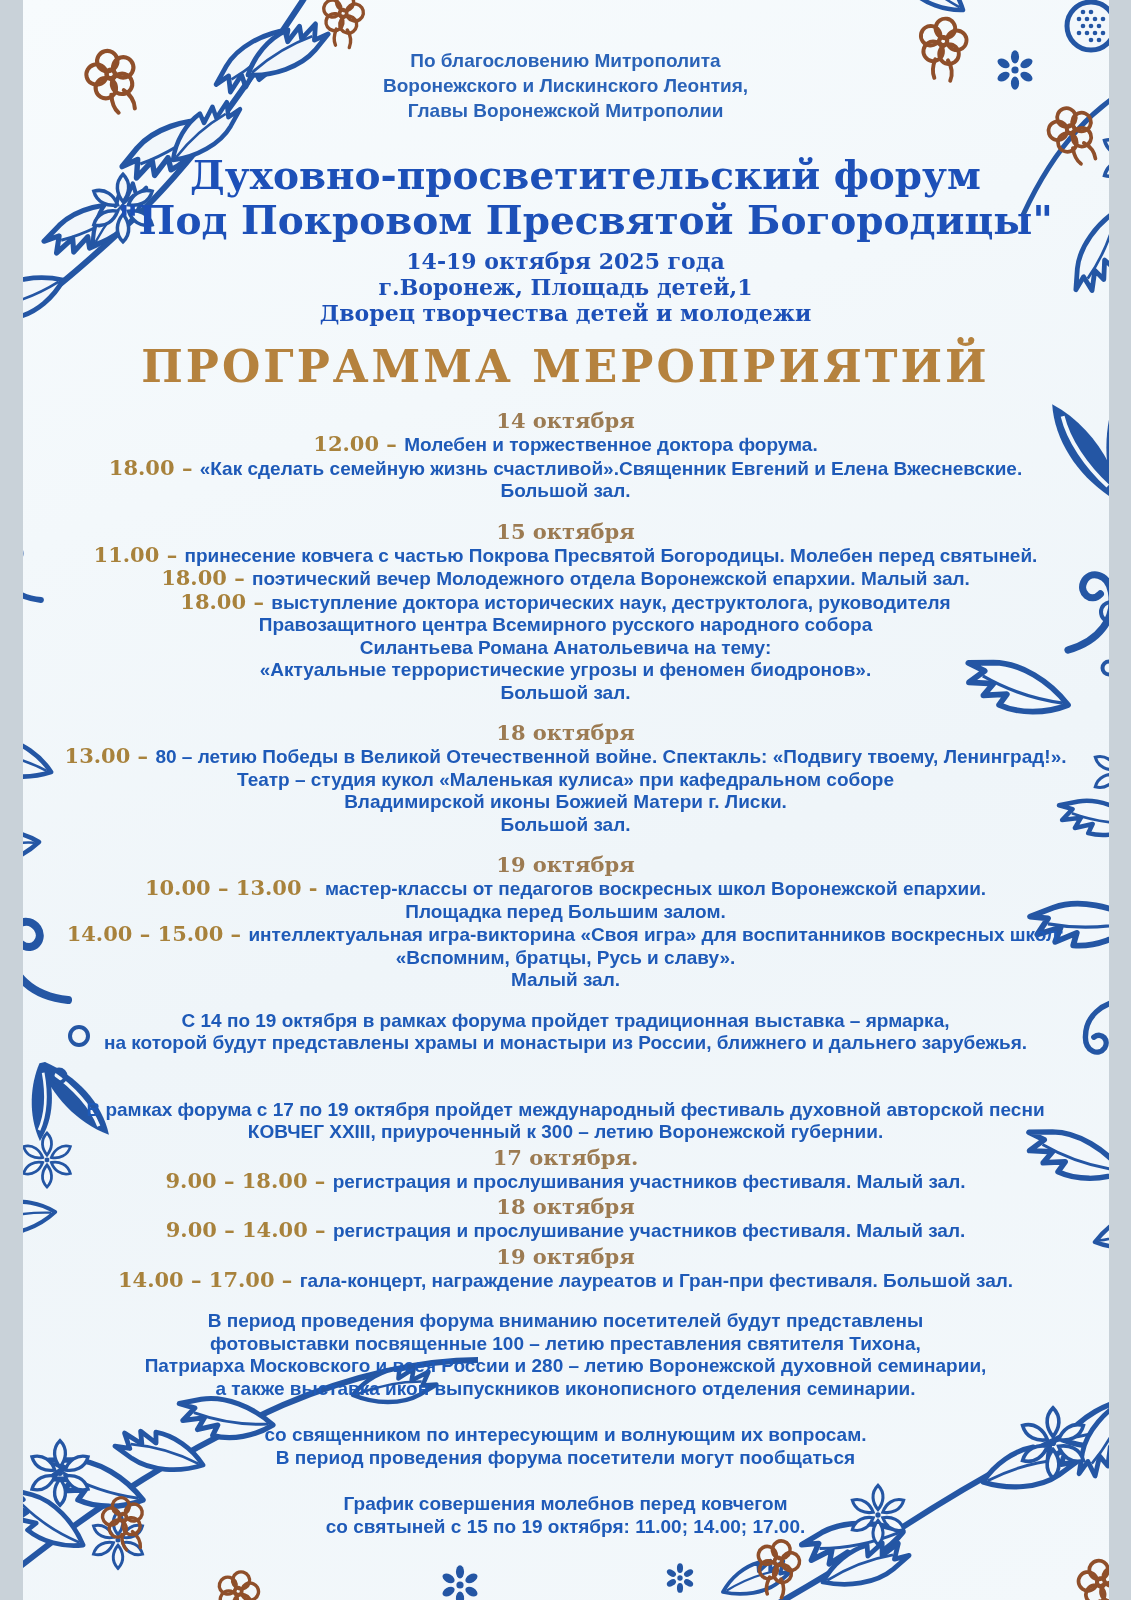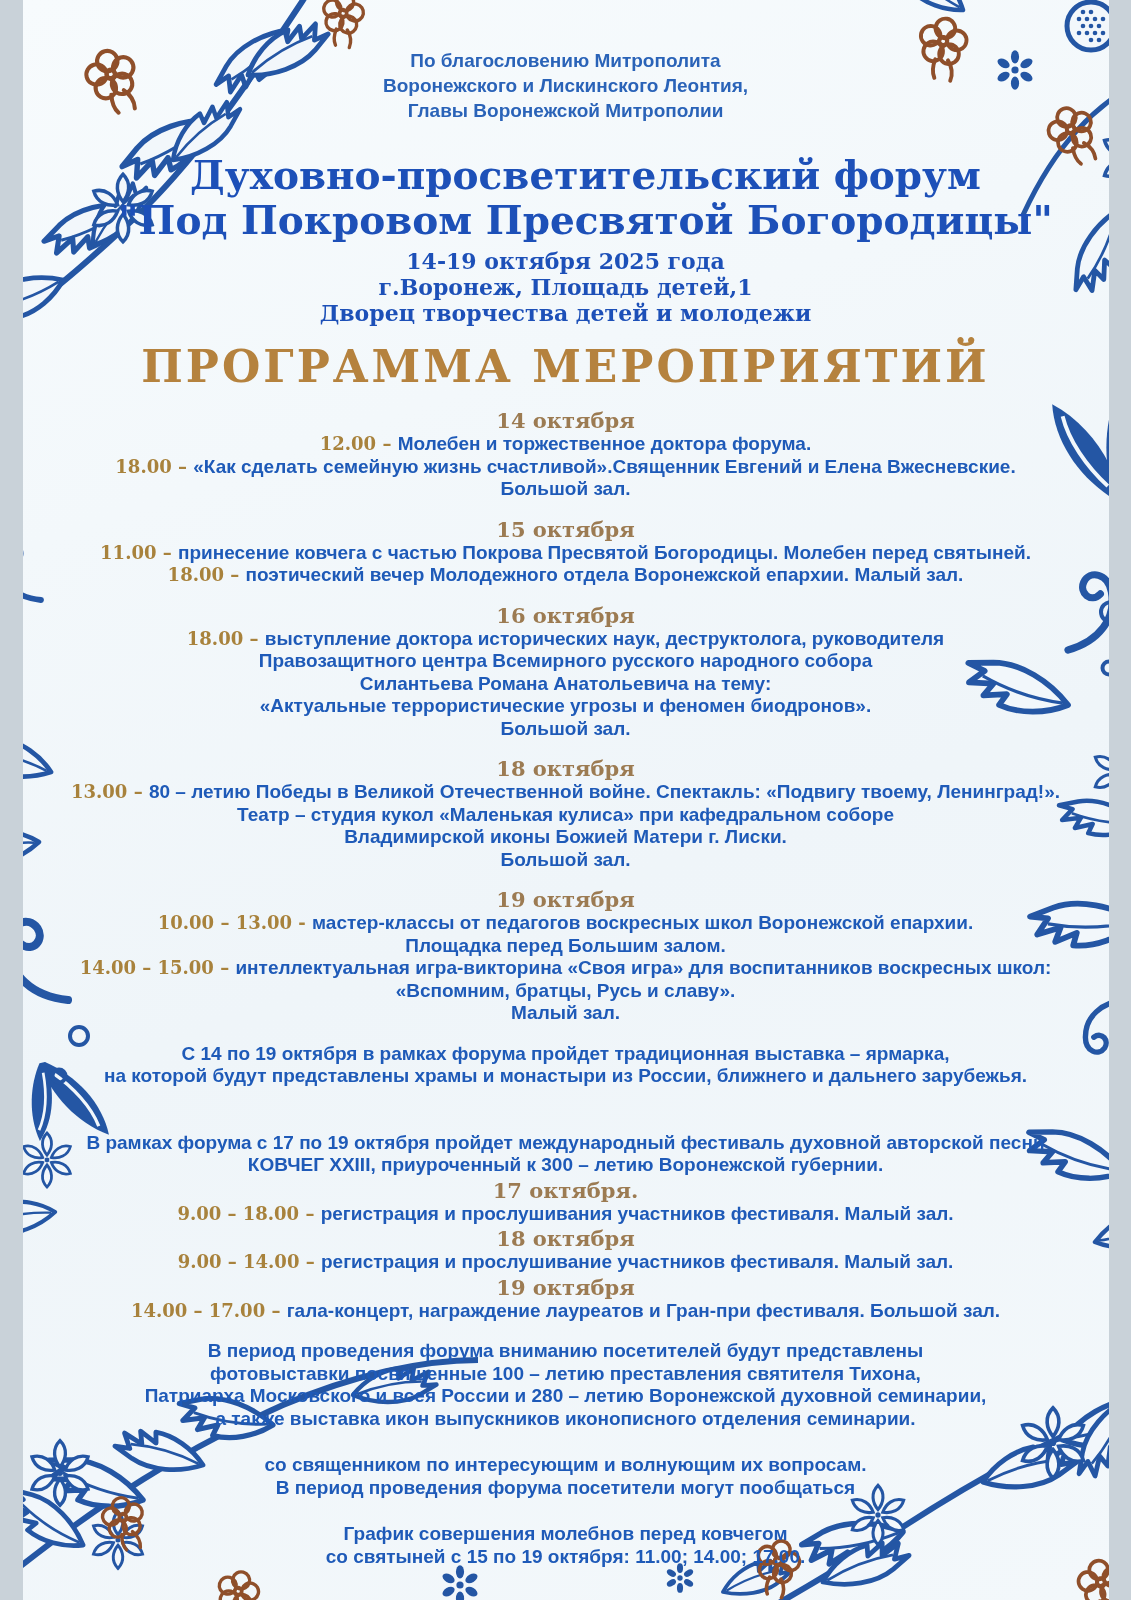--- a/index.html
+++ b/index.html
@@ -13,21 +13,21 @@
   .title-line{font-family:"DejaVu Serif",serif;font-weight:bold;font-size:39px;line-height:45px;color:#1d50b8;padding-left:40px;}
   .subtitle{margin-top:5px;}
   .subtitle-line{font-family:"DejaVu Serif",serif;font-weight:bold;font-size:22px;line-height:26px;color:#1d50b8;}
   .program{font-family:"DejaVu Serif",serif;font-weight:bold;font-size:44px;line-height:50px;
            letter-spacing:3px;color:#b5823e;margin:16px 0 0;}
   #schedule{margin-top:12px;}
   .day-heading{font-family:"DejaVu Serif",serif;font-weight:bold;font-size:21px;line-height:24px;
                color:#9c7b52;margin-top:17px;}
   .day-heading.compact{margin-top:2px;}
   .event-line{font-size:19px;font-weight:bold;color:#1e5ab8;line-height:22.5px;padding:0 26px;}
-  .time{font-family:"DejaVu Serif",serif;font-size:18px;font-weight:bold;color:#a8823c;}
+  .time{font-family:"DejaVu Serif",serif;font-size:21px;font-weight:bold;color:#a8823c;}
   .para{margin-top:20px;}
   .gap-s{margin-top:18px}.gap-m{margin-top:24px}.gap-l{margin-top:44px}
   .para-line{font-size:19px;font-weight:bold;color:#1e5ab8;line-height:22.5px;padding:0 26px;}
 </style>
 </head>
 <body>
 
 <div class="poster">
 
   <svg class="ornaments" width="1131" height="1600" viewBox="0 0 1131 1600" aria-hidden="true">
@@ -202,21 +202,20 @@
       </div>
     <h2 class="program">ПРОГРАММА МЕРОПРИЯТИЙ</h2>
     <div id="schedule">
         <div class="day-heading">14 октября</div>
         <div class="event-line"><span class="time">12.00 – </span><span class="etext">Молебен и торжественное доктора форума.</span></div>
         <div class="event-line"><span class="time">18.00 – </span><span class="etext">«Как сделать семейную жизнь счастливой».Священник Евгений и Елена Вжесневские.</span></div>
         <div class="event-line"><span class="etext">Большой зал.</span></div>
         <div class="day-heading">15 октября</div>
         <div class="event-line"><span class="time">11.00 – </span><span class="etext">принесение ковчега с частью Покрова Пресвятой Богородицы. Молебен перед святыней.</span></div>
         <div class="event-line"><span class="time">18.00 – </span><span class="etext">поэтический вечер Молодежного отдела Воронежской епархии. Малый зал.</span></div>
-        <div class="day-heading">16 октября</div>
         <div class="event-line"><span class="time">18.00 – </span><span class="etext">выступление доктора исторических наук, деструктолога, руководителя</span></div>
         <div class="event-line"><span class="etext">Правозащитного центра Всемирного русского народного собора</span></div>
         <div class="event-line"><span class="etext">Силантьева Романа Анатольевича на тему:</span></div>
         <div class="event-line"><span class="etext">«Актуальные террористические угрозы и феномен биодронов».</span></div>
         <div class="event-line"><span class="etext">Большой зал.</span></div>
         <div class="day-heading">18 октября</div>
         <div class="event-line"><span class="time">13.00 – </span><span class="etext">80 – летию Победы в Великой Отечественной войне. Спектакль: «Подвигу твоему, Ленинград!».</span></div>
         <div class="event-line"><span class="etext">Театр – студия кукол «Маленькая кулиса» при кафедральном соборе</span></div>
         <div class="event-line"><span class="etext">Владимирской иконы Божией Матери г. Лиски.</span></div>
         <div class="event-line"><span class="etext">Большой зал.</span></div>

